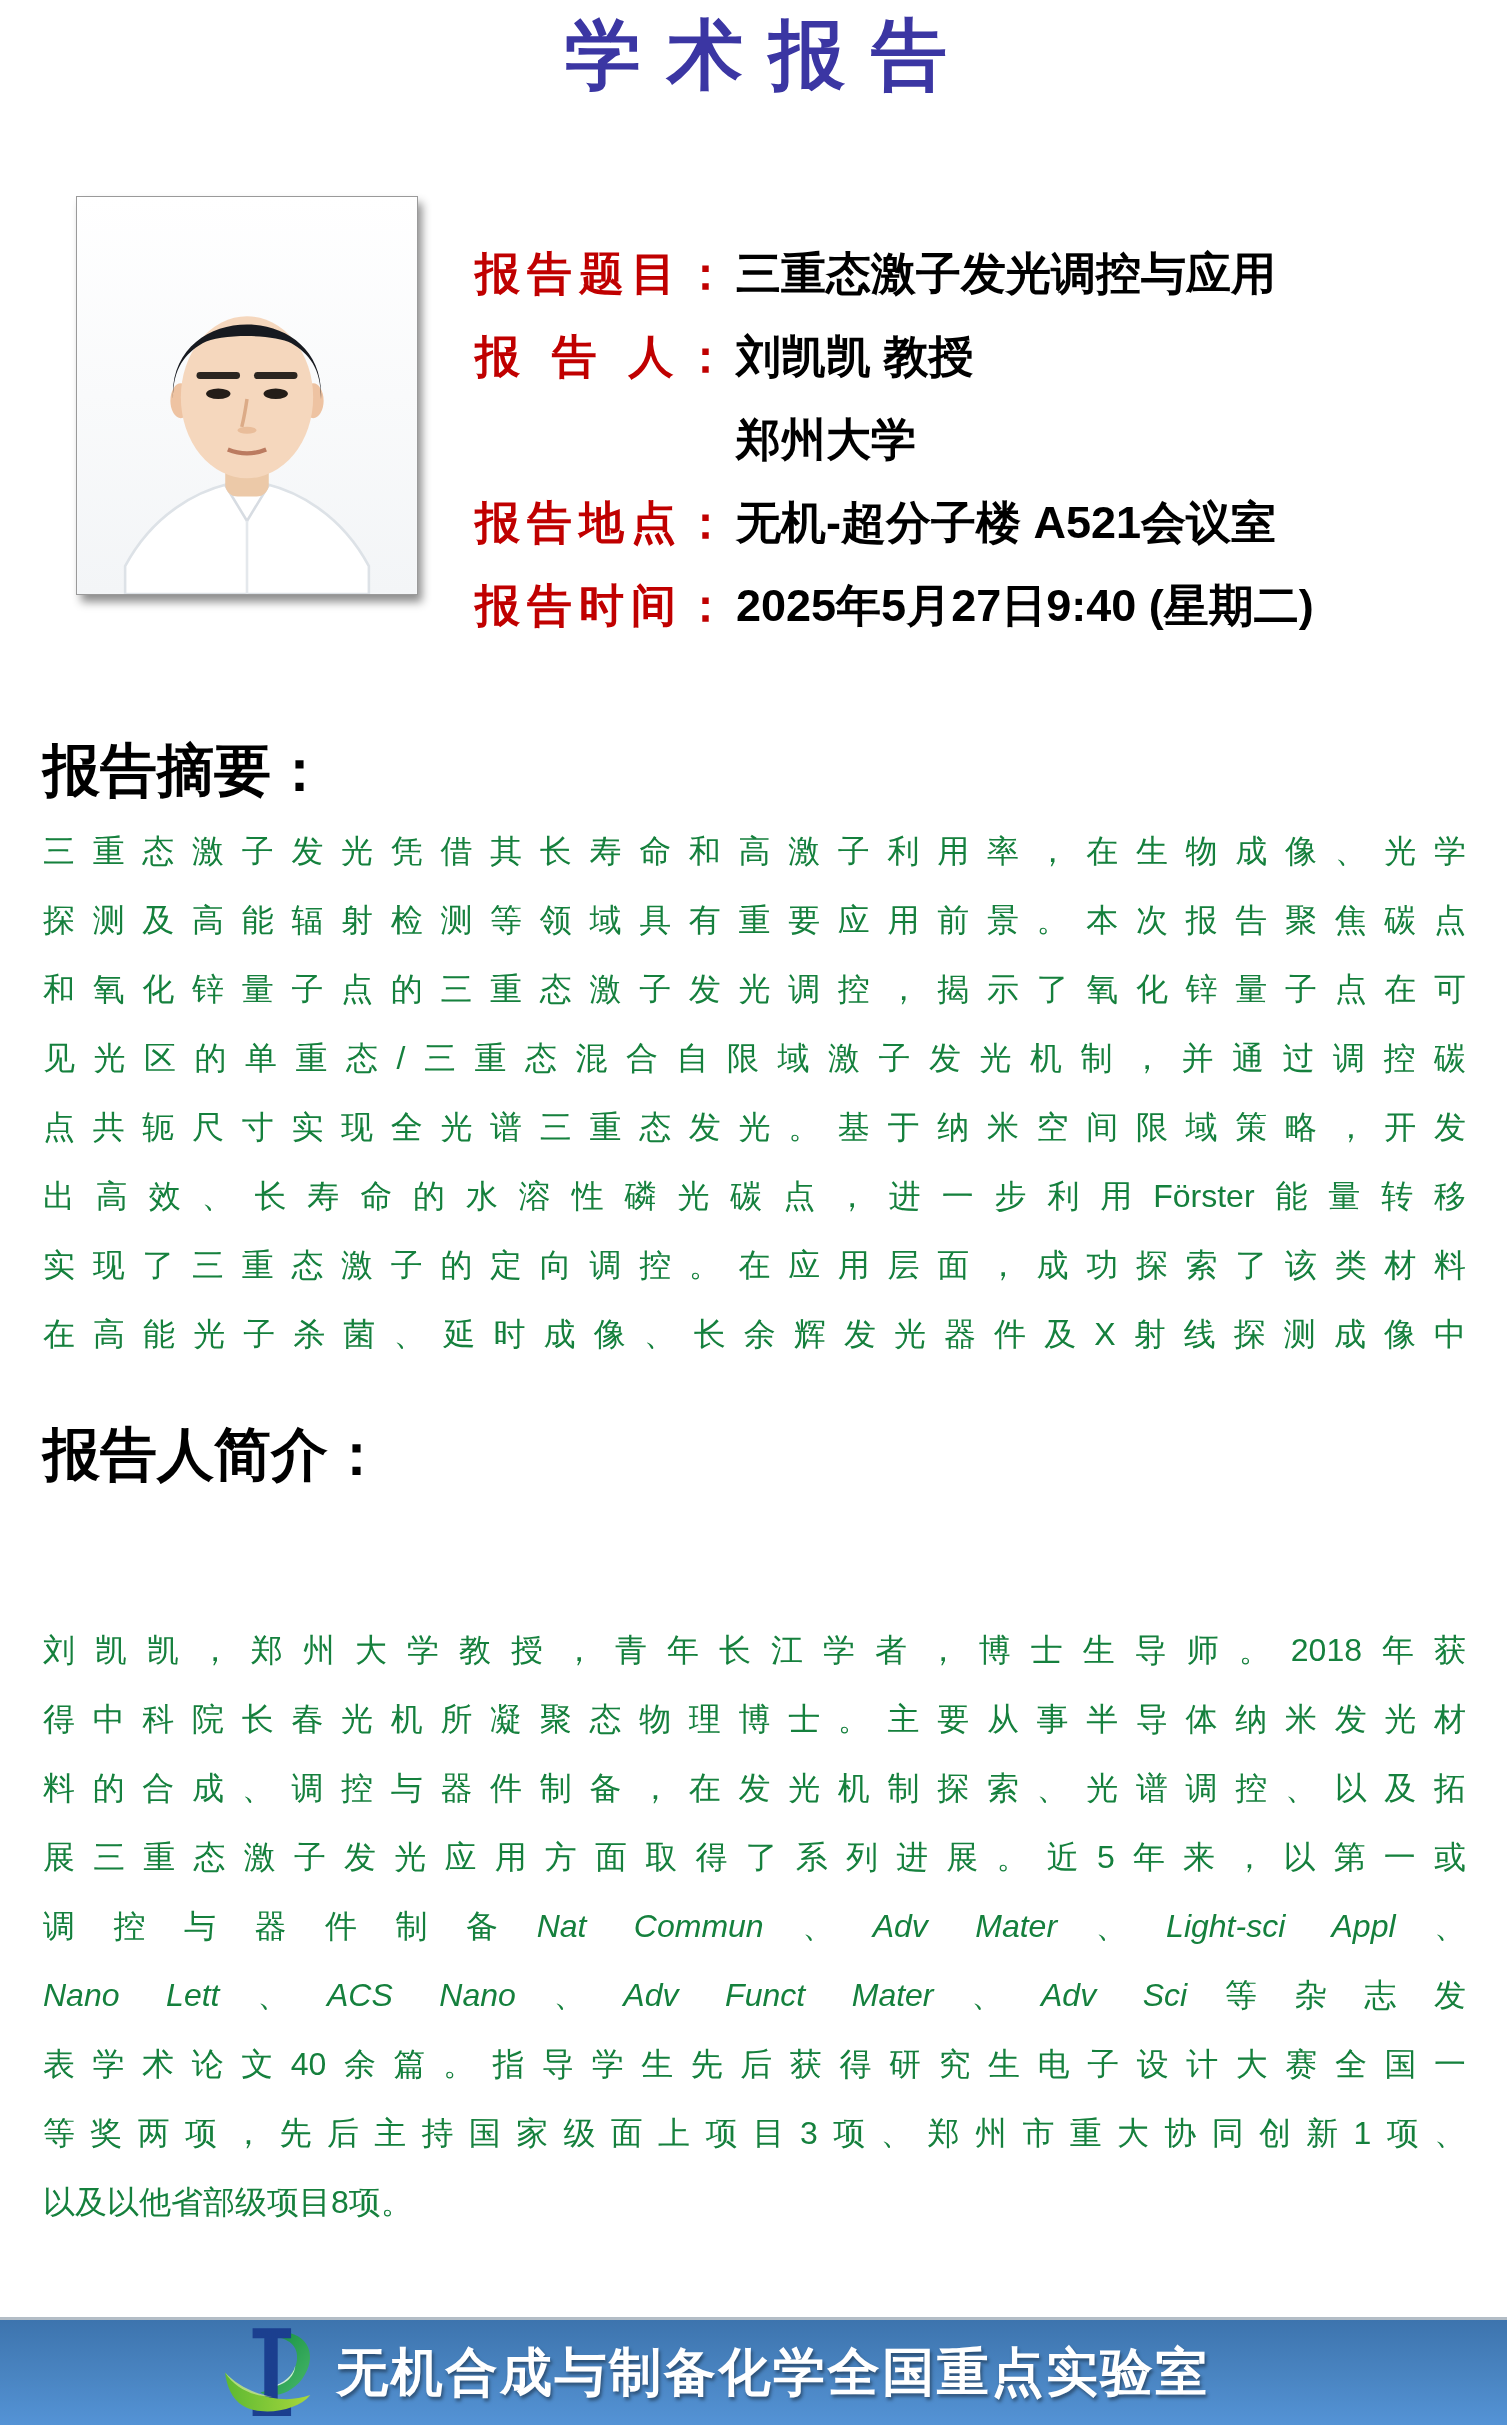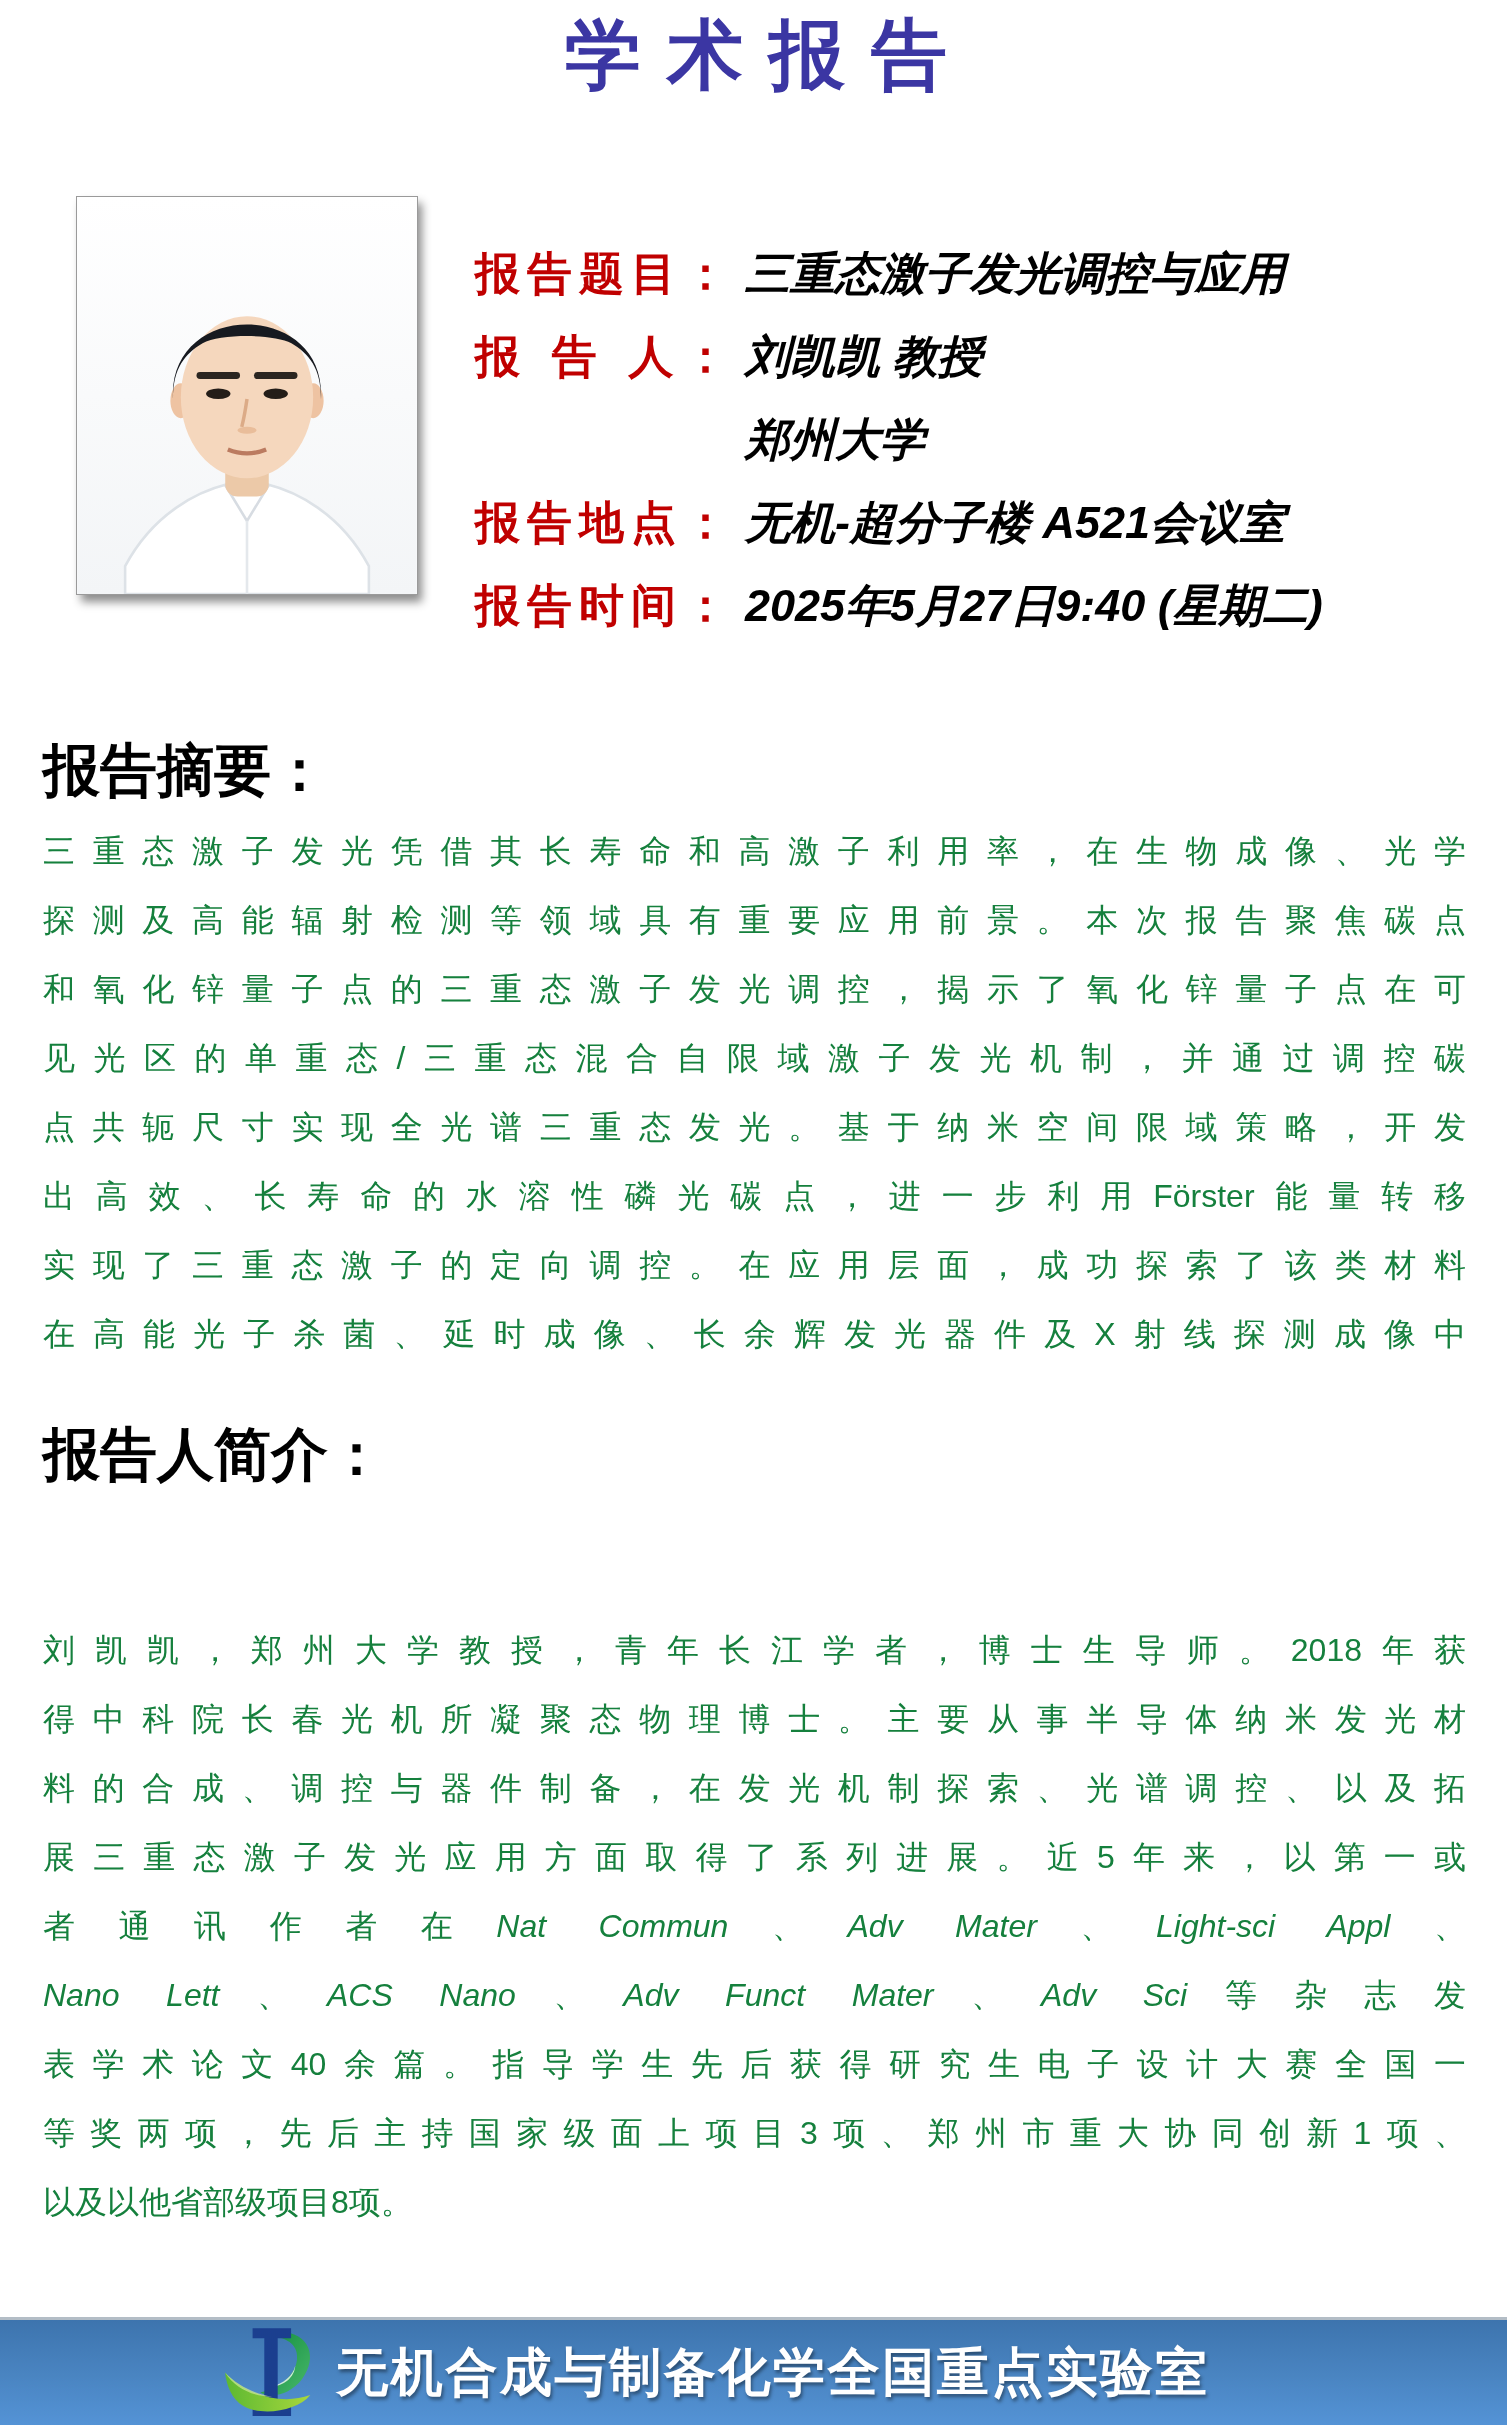--- a/index.html
+++ b/index.html
@@ -32,21 +32,21 @@
   .info{
     position:absolute;left:475px;top:232px;
     font-size:45px;font-weight:700;
   }
   .info-row{height:83px;line-height:83px;white-space:nowrap;}
   .info-label{
     display:inline-block;width:253px;
     text-align:justify;text-align-last:justify;
     color:#c00000;vertical-align:top;
   }
-  .info-value{color:#000;margin-left:17px;font-style:italic;}
+  .info-value{color:#000;margin-left:8px;}
   
   .sec{
     position:absolute;left:43px;margin:0;
     font-size:57px;font-weight:800;color:#000;line-height:1.1;
   }
   .abstract-h{top:739px;}
   .bio-h{top:1423px;}
   
   .bodytext{
     position:absolute;left:43px;width:1423px;
@@ -138,21 +138,21 @@
       <div class="tline"><span>实现了三重态激子的定向调控。在应用层面，成功探索了该类材料</span></div>
       <div class="tline"><span>在高能光子杀菌、延时成像、长余辉发光器件及X射线探测成像中</span></div>
     </div>
 
   <h2 class="sec bio-h">报告人简介：</h2>
   <div class="bodytext bio-b">
       <div class="tline"><span>刘凯凯，郑州大学教授，青年长江学者，博士生导师。2018年获</span></div>
       <div class="tline"><span>得中科院长春光机所凝聚态物理博士。主要从事半导体纳米发光材</span></div>
       <div class="tline"><span>料的合成、调控与器件制备，在发光机制探索、光谱调控、以及拓</span></div>
       <div class="tline"><span>展三重态激子发光应用方面取得了系列进展。近5年来，以第一或</span></div>
-      <div class="tline"><span>者通讯作者在</span><span class="em-italic">Nat Commun</span><span>、</span><span class="em-italic">Adv Mater</span><span>、</span><span class="em-italic">Light-sci Appl</span><span>、</span></div>
+      <div class="tline"><span>调控与器件制备</span><span class="em-italic">Nat Commun</span><span>、</span><span class="em-italic">Adv Mater</span><span>、</span><span class="em-italic">Light-sci Appl</span><span>、</span></div>
       <div class="tline"><span class="em-italic">Nano Lett</span><span>、</span><span class="em-italic">ACS Nano</span><span>、</span><span class="em-italic">Adv Funct Mater</span><span>、</span><span class="em-italic">Adv Sci</span><span>等杂志发</span></div>
       <div class="tline"><span>表学术论文40余篇。指导学生先后获得研究生电子设计大赛全国一</span></div>
       <div class="tline"><span>等奖两项，先后主持国家级面上项目3项、郑州市重大协同创新1项、</span></div>
       <div class="tline last"><span>以及以他省部级项目8项。</span></div>
     </div>
 
   <div class="footer">
     <div class="footer-inner">
       <span class="logo">
         <svg viewBox="0 0 120 116">

